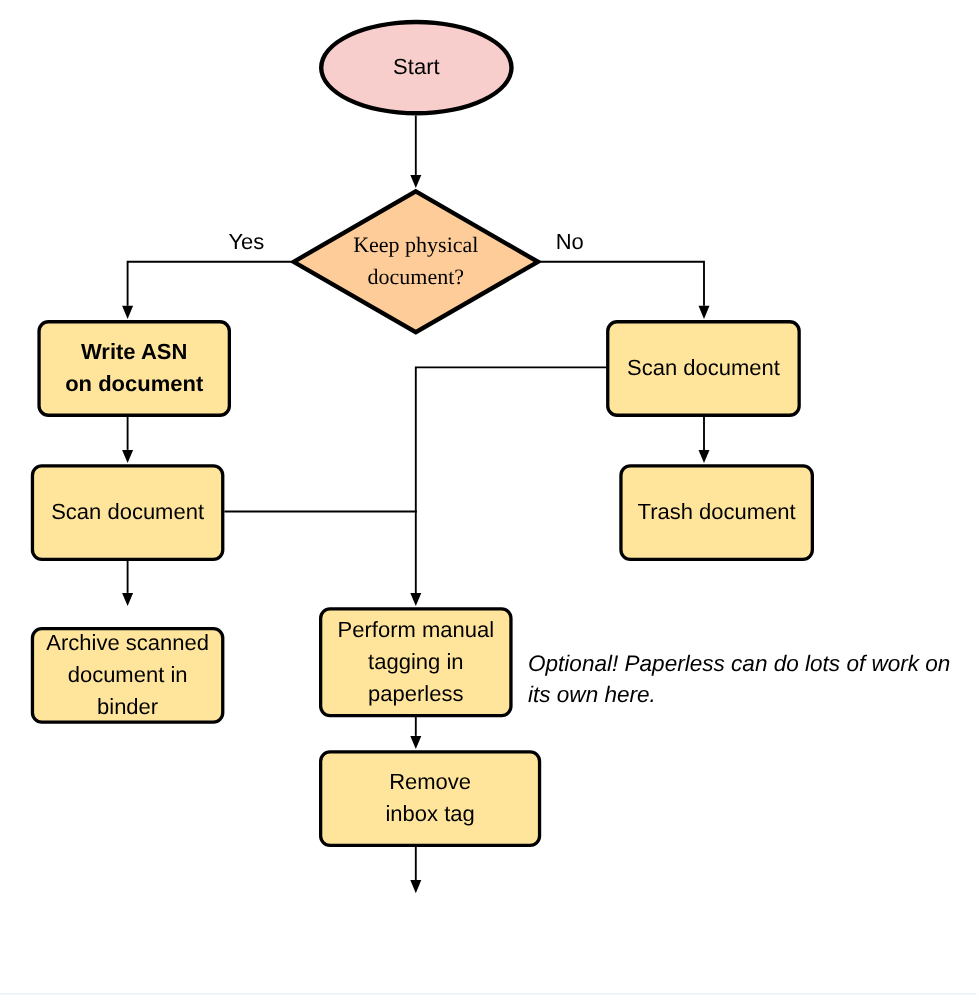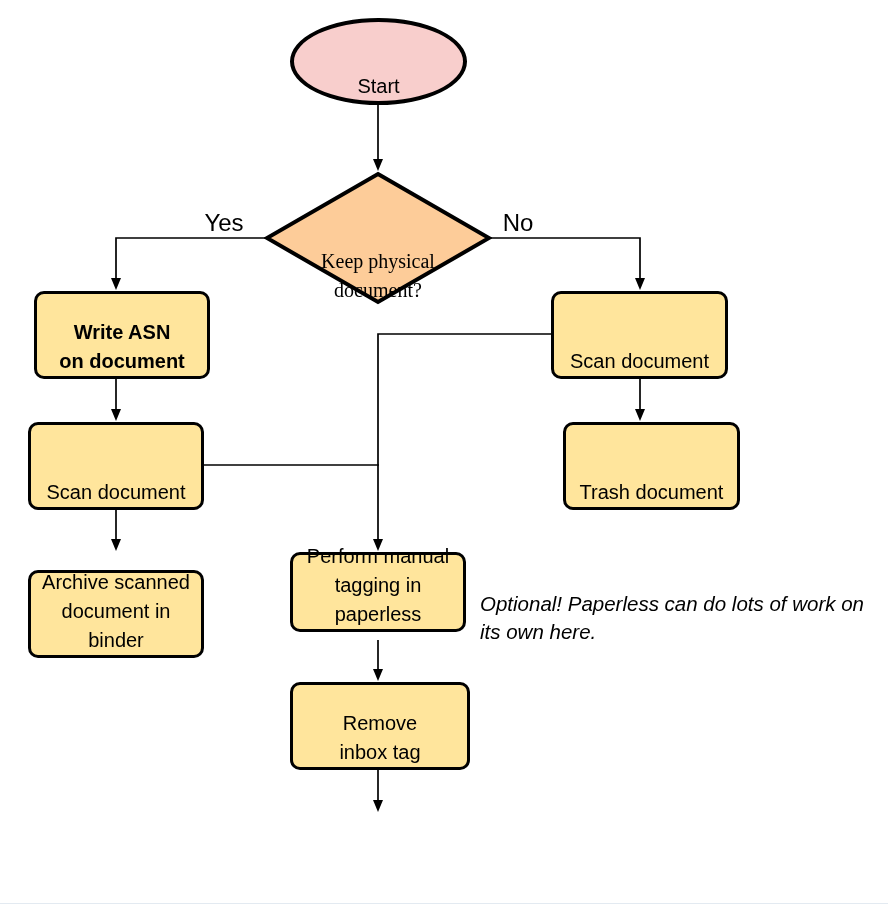--- a/index.html
+++ b/index.html
@@ -16,21 +16,21 @@
   }
   .edges {
     position: absolute;
     left: 0; top: 0;
     width: 888px; height: 907px;
     pointer-events: none;
   }
   .node {
     position: absolute;
     display: flex;
-    align-items: flex-end;
+    align-items: center;
     justify-content: center;
     text-align: center;
     font-size: 20px;
     line-height: 1.45;
     color: #000000;
     white-space: pre-line;
   }
   .terminator {
     background: #f8cecc;
     border: 4px solid #000000;
@@ -46,21 +46,21 @@
     position: absolute;
     left: 0; top: 0;
   }
   .diamond-label {
     position: relative;
     z-index: 2;
     white-space: pre-line;
   }
   .edge-label {
     position: absolute;
-    font-size: 24px;
+    font-size: 20px;
     color: #000000;
     text-align: center;
     white-space: nowrap;
   }
   .annotation {
     position: absolute;
     left: 480px;
     top: 590px;
     width: 410px;
     font-size: 20.5px;
@@ -78,22 +78,22 @@
   }
 
   
   .n-start   { left: 290px; top: 18px;  width: 177px; height: 87px; }
   .n-decision{ left: 264px; top: 171px; width: 228px; height: 134px; font-family: Liberation Serif, serif; }
   .n-write   { left: 34px;  top: 291px; width: 176px; height: 88px; font-weight: bold; }
   .n-scan-l  { left: 28px;  top: 422px; width: 176px; height: 88px; }
   .n-archive { left: 28px;  top: 552px; width: 176px; height: 88px; margin-top: 18px; }
   .n-scan-r  { left: 551px; top: 291px; width: 177px; height: 88px; }
   .n-trash   { left: 551px; top: 422px; width: 177px; height: 88px; margin-left: 12px; }
-  .n-tag     { left: 290px; top: 552px; width: 176px; height: 80px; }
-  .n-remove  { left: 290px; top: 682px; width: 180px; height: 88px; }
+  .n-tag     { left: 290px; top: 552px; width: 176px; height: 100px; }
+  .n-remove  { left: 290px; top: 682px; width: 202px; height: 88px; }
   .n-end     { left: 289px; top: 813px; width: 178px; height: 88px; }
 
   .l-yes { left: 192px; top: 209px; width: 64px; }
   .l-no  { left: 488px; top: 209px; width: 60px; }
 </style>
 </head>
 <body>
 
 <div class="canvas">
 

